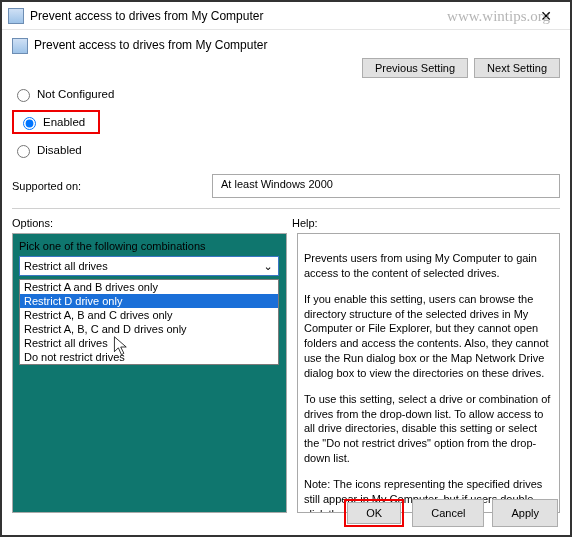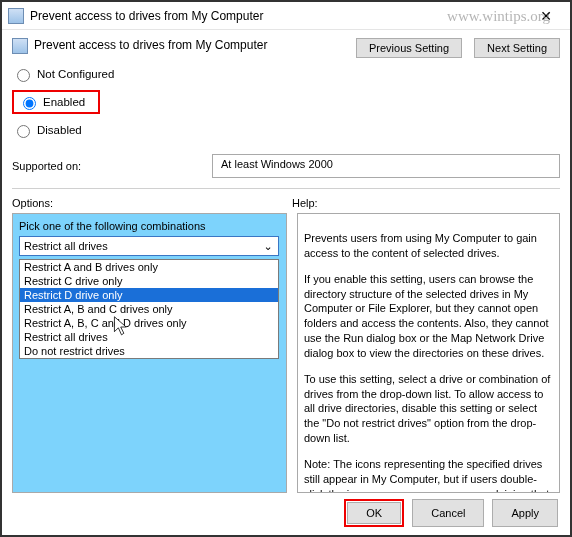--- a/index.html
+++ b/index.html
@@ -48,21 +48,21 @@
     align-items: flex-start;
     padding: 8px 10px 4px 10px;
   }
   .subheader .icon {
     width: 16px; height: 16px;
     background: linear-gradient(#cfe0f5,#9ec3e8);
     border:1px solid #6d8db3;
     margin-right: 6px;
   }
   .subheader .title { flex:1; font-size: 12px; }
-  .nav-buttons { display:flex; gap:12px; margin-top:0;}
+  .nav-buttons { display:flex; gap:6px; margin-top:20px;}
   .btn {
     background: #e1e1e1;
     border: 1px solid #adadad;
     padding: 3px 12px;
     font-size: 11px;
     cursor: pointer;
   }
   .comment-col { flex:1; }
   .comment-row { display:flex; margin-bottom:4px; }
   .comment-label { width:80px; }
@@ -80,21 +80,21 @@
   }
   .options-help-headers .opt { width: 280px;}
   .options-help-headers .hlp { flex:1;}
   .options-help-body {
     display:flex; padding: 0 10px; gap:10px;
   }
   .options-panel {
     width: 275px;
     height: 280px;
     border:1px solid #a9a9a9;
-    background:#7dd3fc;
+    background:#0f766e;
     padding: 6px;
     position:relative;
   }
   .help-panel {
     flex:1;
     height: 280px;
     border:1px solid #a9a9a9;
     background:#fff;
     padding: 6px;
     overflow-y: auto;
@@ -222,21 +222,20 @@
 
 <div class="options-help-body">
   <div class="options-panel">
     <div>Pick one of the following combinations</div>
     <div class="combo">
       <span>Restrict all drives</span>
       <span class="caret">⌄</span>
     </div>
     <div class="dropdown">
       <div class="item">Restrict A and B drives only</div>
-      <div class="item">Restrict C drive only</div>
       <div class="item selected">Restrict D drive only</div>
       <div class="item">Restrict A, B and C drives only</div>
       <div class="item">Restrict A, B, C and D drives only</div>
       <div class="item">Restrict all drives</div>
       <div class="item">Do not restrict drives</div>
     </div>
     <svg class="cursor" viewBox="0 0 20 28">
       <path d="M1 1 L1 20 L6 15 L10 24 L13 22 L9 14 L16 14 Z" fill="#fff" stroke="#000" stroke-width="1"></path>
     </svg>
   </div>

